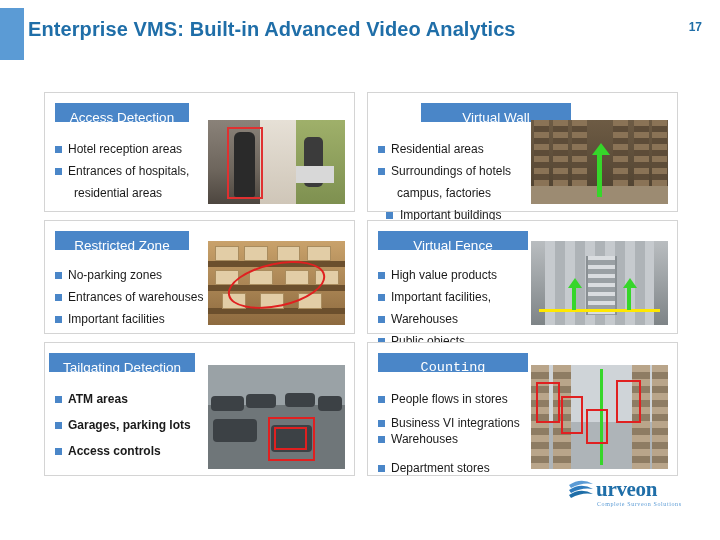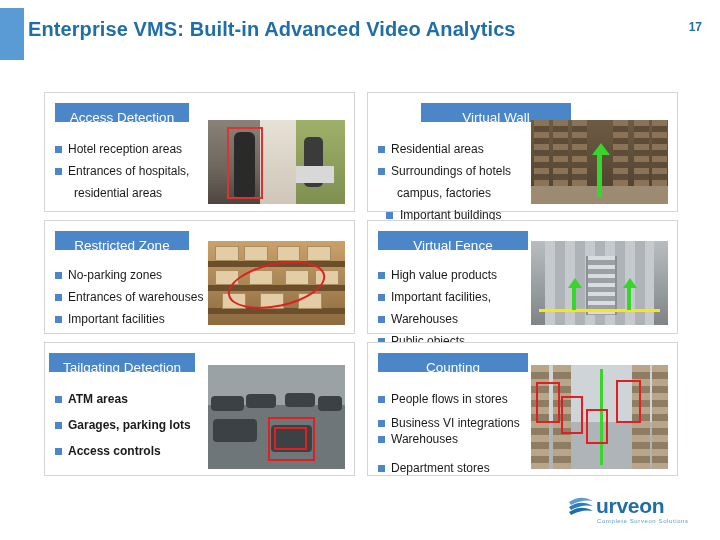--- a/index.html
+++ b/index.html
@@ -89,20 +89,21 @@
   }
   .pill.right-pill {
     left: 10px;
     top: 10px;
     width: 150px;
   }
   .pill.count-pill {
     left: 10px;
     top: 10px;
     width: 150px;
+    font-family: Liberation Mono, monospace;
   }
 
   
   .bullets {
     position: absolute;
     margin: 0;
     padding: 0;
     list-style: none;
   }
   .bullets li {
@@ -215,23 +216,24 @@
   .t6 .sh { position:absolute; top:0; height:100%; width:13%;
             background: repeating-linear-gradient(180deg,#b9a58a 0 7px,#8e7c63 7px 14px); }
   .t6 .gline { position:absolute; left:50%; top:4%; width:3px; height:92%;
                background:#36d62a; }
   .t6 .pbox { position:absolute; border:2px solid #e02020; box-sizing:border-box; }
 
   
   .logo {
     position: absolute;
     right: 34px;
-    bottom: 4px;
+    bottom: 21px;
     width: 120px;
     height: 42px;
+    font-family: Liberation Serif, serif;
   }
   .logo .swoosh {
     position: absolute;
     left: 2px;
     top: 2px;
     width: 26px;
     height: 22px;
   }
   .logo .brand {
     position: absolute;

